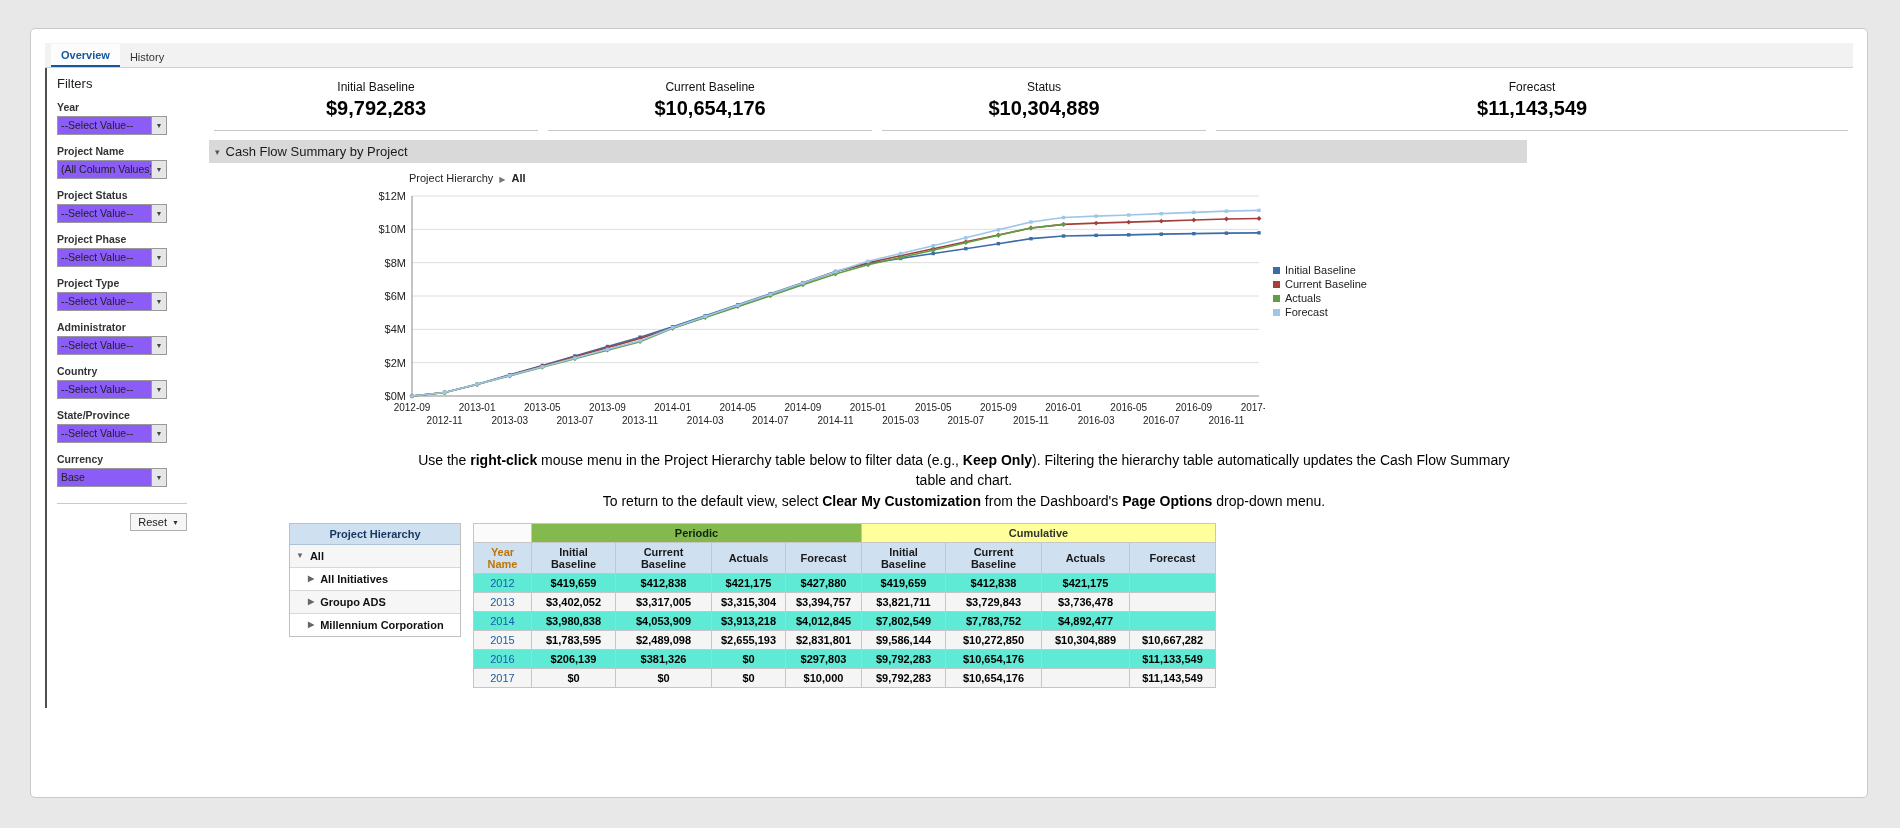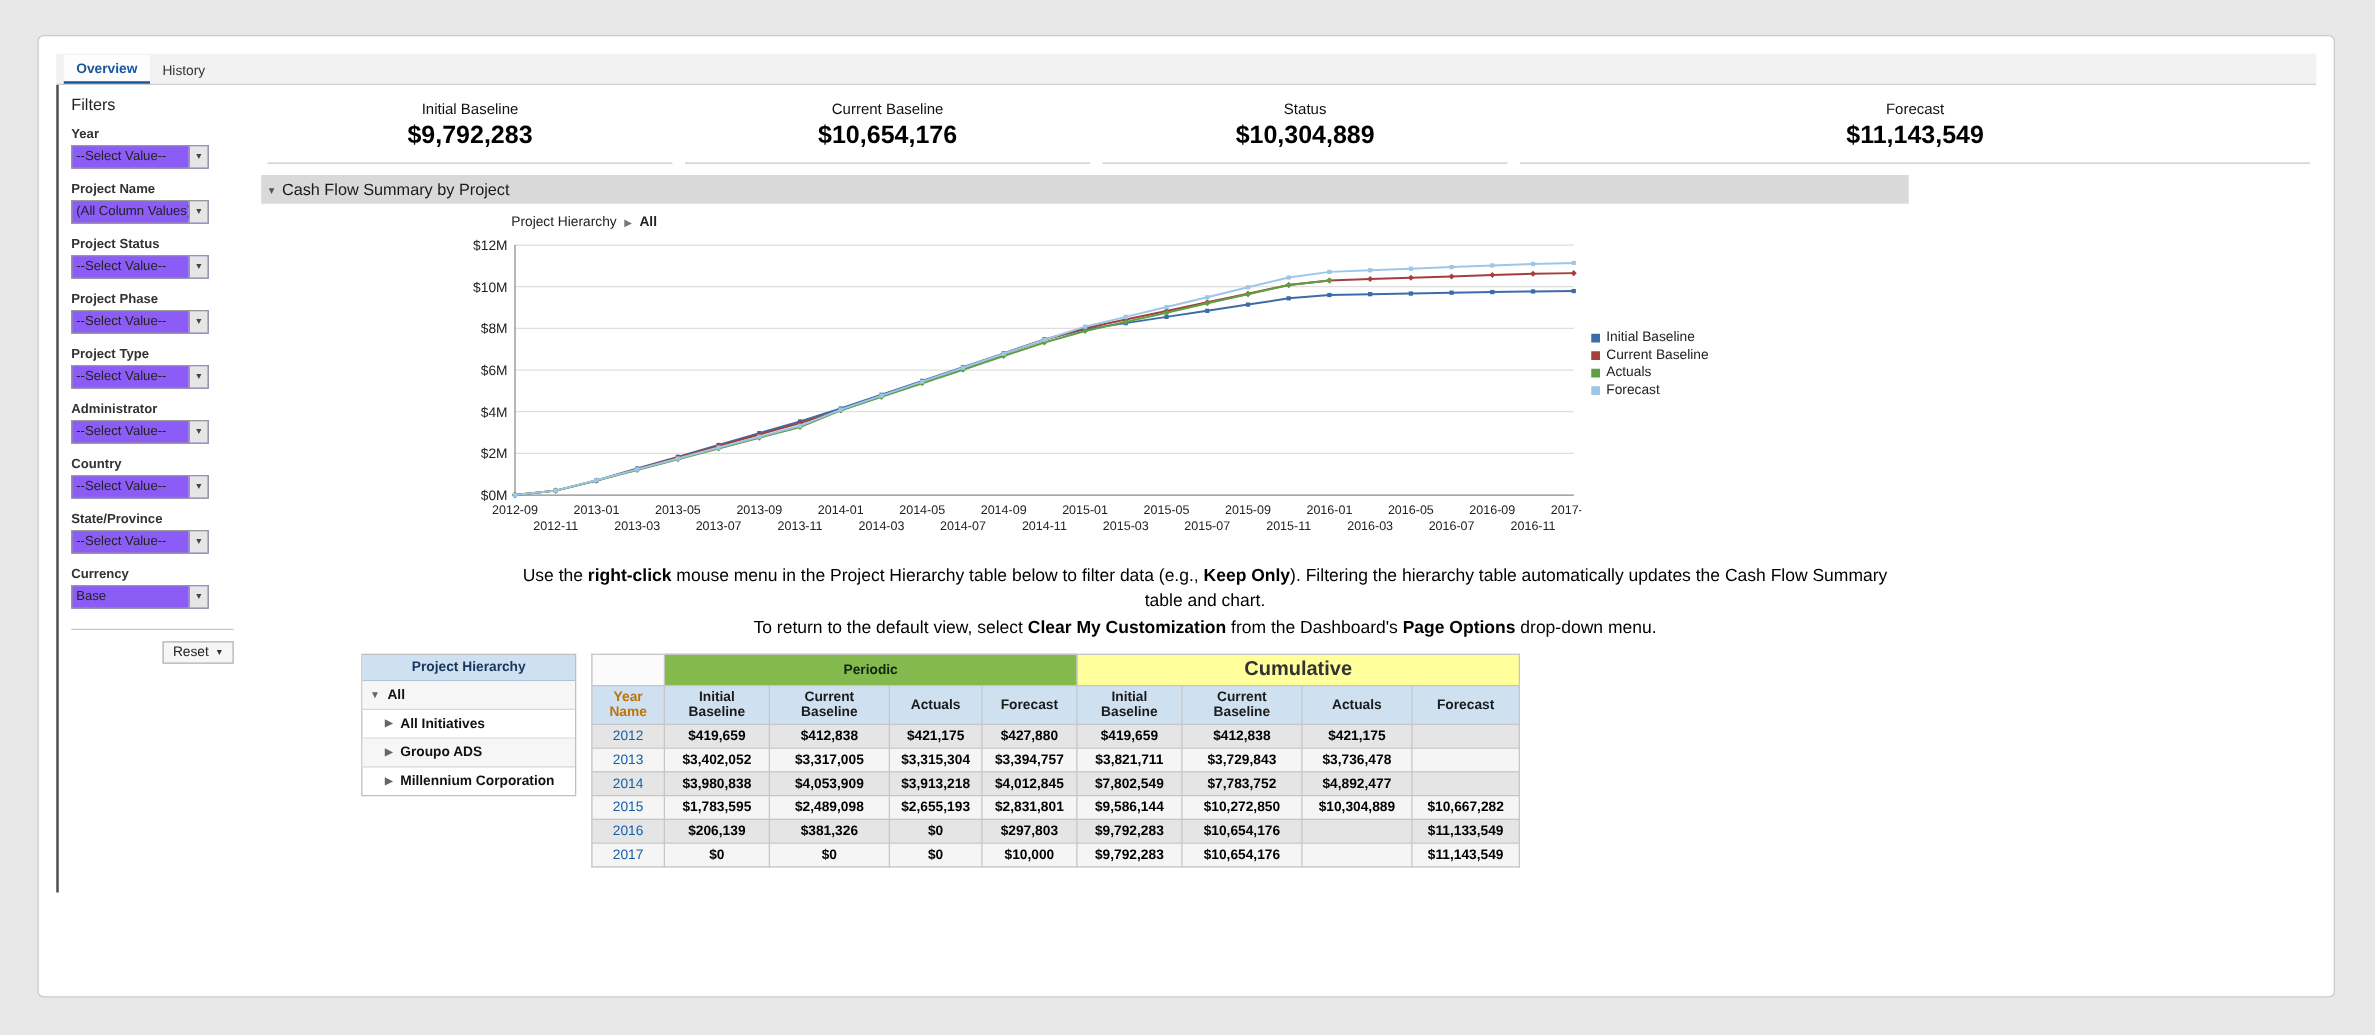--- a/index.html
+++ b/index.html
@@ -64,25 +64,25 @@
   .legend-swatch { width:7px; height:7px; flex:none; }
   .note { width:1120px; margin:12px 0 0 195px; text-align:center; font-size:14px; color:#000; line-height:1.45; }
   
   .tables-row { display:flex; gap:12px; margin:12px 0 0 80px; align-items:flex-start; padding-bottom:20px; }
   .hier-table { width:172px; border:1px solid #bfbfbf; }
   .hier-header { background:#cfe0f1; color:#17365d; font-weight:bold; font-size:11px; text-align:center; padding:4px 0; border-bottom:1px solid #aec3d8; }
   .hier-row { display:flex; align-items:center; gap:6px; font-size:11px; font-weight:bold; color:#111; padding:5px 4px; border-bottom:1px solid #d8d8d8; cursor:default; }
   .hier-row:last-child { border-bottom:none; }
   .hier-row.alt { background:#f6f6f6; }
   .tri { color:#666; font-size:8px; flex:none; }
-  table.sum-table { border-collapse:collapse; font-size:11px; background:#e5e5e5;padding-left:38px; }
+  table.sum-table { border-collapse:collapse; font-size:11px; background:#5eead4;padding-left:38px; }
   .sum-table th, .sum-table td { border:1px solid #c6c6c6; padding:3px 8px; }
   .sum-table th.corner { background:#fbfbfb; }
   .sum-table th.grp-periodic { font-size:11px; color:#10250f; }
-  .sum-table th.grp-cumulative { font-size:16px; color:#333; }
+  .sum-table th.grp-cumulative { font-size:11px; color:#333; }
   .sum-table th.colhead { background:#cfe0f1; color:#1a1a1a; font-weight:bold; padding:3px 6px; }
   .sum-table th.colhead.year { color:#bf7505;margin-top:36px; }
   .sum-table td.year { color:#155fa8; font-weight:normal; text-align:center; }
   .sum-table td.val { font-weight:bold; color:#000; text-align:center; white-space:nowrap; }
   .sum-table tbody tr:nth-child(even) td { background:#f5f5f5; }
 </style>
 </head>
 <body>
 
 <div class="card">

